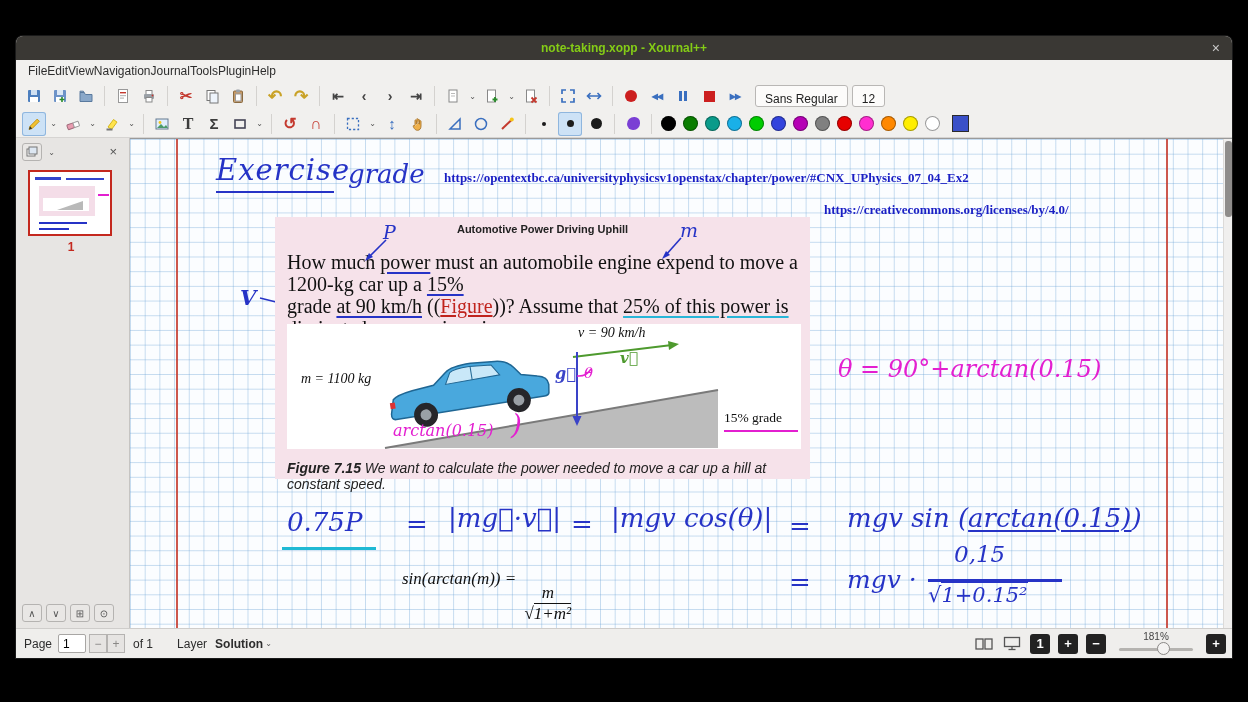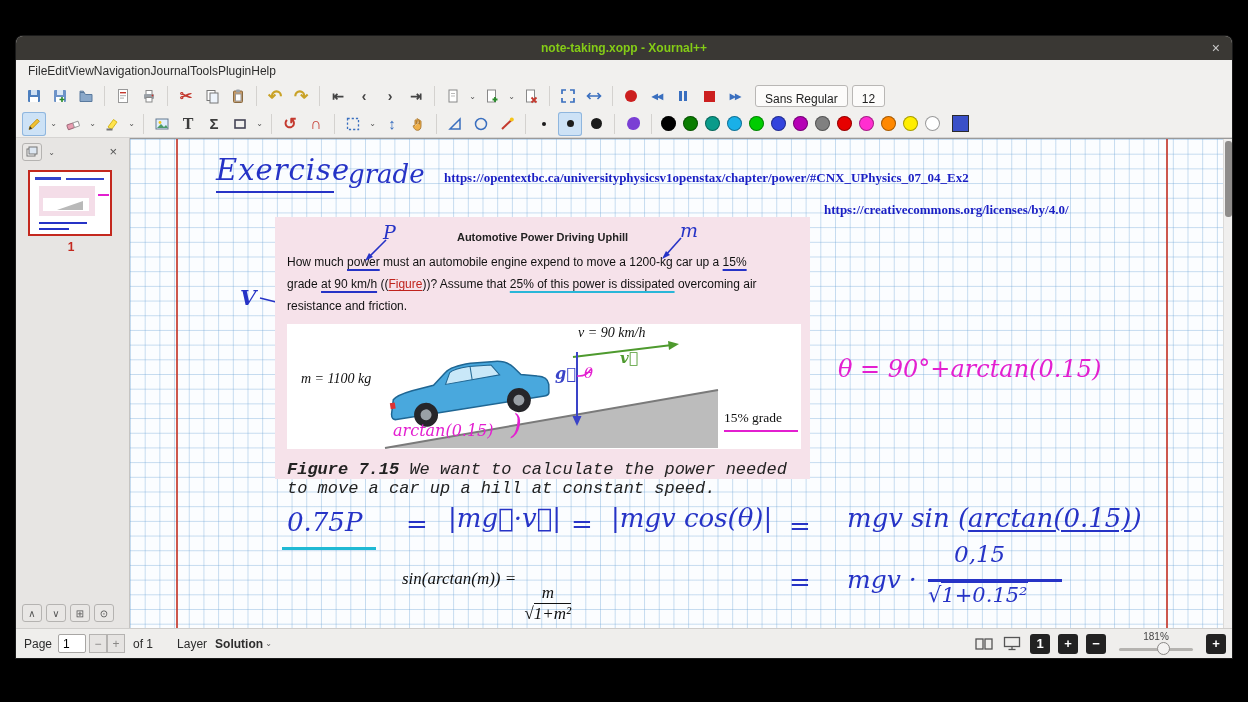--- a/index.html
+++ b/index.html
@@ -34,27 +34,27 @@
 .redline{position:absolute;top:0;bottom:0;width:2px;background:#c4392e;opacity:.85}
 .vscroll{position:absolute;right:0;top:0;bottom:0;width:9px;background:#f0efee;border-left:1px solid #dcdad8}
 .vthumb{position:absolute;left:1px;width:7px;border-radius:3px;background:#8f8d8b}
 .abs{position:absolute}
 .hw{font-family:"DejaVu Serif",serif;font-style:italic}
 .ink{color:#2633c6}
 .mag{color:#e31fd0}
 .link{font-family:"Liberation Serif",serif;font-weight:bold;font-size:13px;color:#1a1fc4}
 .pinkbox{background:#f6e2ea}
 .prob-title{font-weight:bold;font-size:11px;color:#222;text-align:center}
-.para{font-family:Liberation Sans, sans-serif;font-size:12px;color:#111;line-height:22px}
+.para{font-family:Liberation Serif, serif;font-size:20px;color:#111;line-height:22px}
 .u-ink{text-decoration:underline;text-decoration-color:#2633c6;text-decoration-thickness:1.5px;text-underline-offset:3px}
 .u-cyan{text-decoration:underline;text-decoration-color:#29b6d8;text-decoration-thickness:2px;text-underline-offset:3px}
 .figlink{color:#c0231d;text-decoration:underline;text-decoration-color:#c0231d;text-underline-offset:2px}
 .figbox{background:#fff}
 .figlabel{font-family:"Liberation Serif",serif;font-size:14px;color:#111}
-.caption{font-family:Liberation Mono, monospace;font-size:17px;color:#222;font-style:italic}
+.caption{font-family:Liberation Sans, sans-serif;font-size:14px;color:#222;font-style:italic}
 .eq{font-family:"DejaVu Serif",serif;font-style:italic;color:#2633c6}
 .tex{font-family:"Liberation Serif",serif;color:#111;font-size:17px}
 .frac{display:inline-flex;flex-direction:column;align-items:center;vertical-align:-14px;margin:0 4px}
 .frac .num{padding:0 8px;border-bottom:1.4px solid #111}
 .rad-line{border-top:1.4px solid #111}
 .statusbar{position:absolute;left:0;bottom:0;right:0;height:30px;background:#efeeec;border-top:1px solid #cfcdcb;display:flex;align-items:center;padding:0 8px;font-size:12px;color:#2d2d2d}
 .pageinput{width:28px;height:19px;border:1px solid #a8a6a4;background:#fff;font-size:12px;text-align:left;padding:0 4px;border-radius:2px}
 .stepbtn{width:18px;height:19px;border:1px solid #b5b3b1;background:#e6e4e2;color:#8a8886;font-size:12px;display:flex;align-items:center;justify-content:center}
 .sb-right{position:absolute;right:6px;top:0;bottom:0;display:flex;align-items:center;gap:8px}
 .darkbtn{width:20px;height:20px;background:#222;border-radius:3px;color:#fff;font-size:13px;font-weight:bold;display:flex;align-items:center;justify-content:center}
@@ -392,21 +392,21 @@
       <span class="abs link" style="left:314px;top:31px">https://opentextbc.ca/universityphysicsv1openstax/chapter/power/#CNX_UPhysics_07_04_Ex2</span>
       <span class="abs link" style="left:694px;top:63px">https://creativecommons.org/licenses/by/4.0/</span>
 
       <span class="abs hw ink" style="left:110px;top:146px;font-size:21px;font-weight:bold">V</span>
       <svg class="abs" style="left:128px;top:154px" width="46" height="20">
             <line x1="2" y1="5" x2="38" y2="14" stroke="#2633c6" stroke-width="1.6"></line>
             <polygon points="42,15 33,15 35.5,9.5" fill="#2633c6"></polygon>
           </svg>
 
       <div class="abs pinkbox" style="left:145px;top:78px;width:535px;height:262px">
-        <div class="prob-title" style="margin-top:14px">Automotive Power Driving Uphill</div>
+        <div class="prob-title" style="margin-top:6px">Automotive Power Driving Uphill</div>
         <div class="para abs" style="left:12px;top:34px;width:514px">
           <div><span>How much </span><span class="u-ink">power</span><span> must an automobile engine expend to move a 1200-kg car up a </span><span class="u-ink">15%</span></div>
           <div><span>grade </span><span class="u-ink">at 90 km/h</span><span> ((</span><span class="figlink">Figure</span><span>))? Assume that </span><span class="u-cyan">25% of this power is dissipated</span><span> overcoming air</span></div>
           <div>resistance and friction.</div>
         </div>
 
         <span class="abs hw ink" style="left:108px;top:4px;font-size:19px">P</span>
         <svg class="abs" style="left:84px;top:20px" width="32" height="28">
               <line x1="27" y1="3" x2="9" y2="21" stroke="#2633c6" stroke-width="1.6"></line>
               <polygon points="6,24 14,20 10,16" fill="#2633c6"></polygon>

